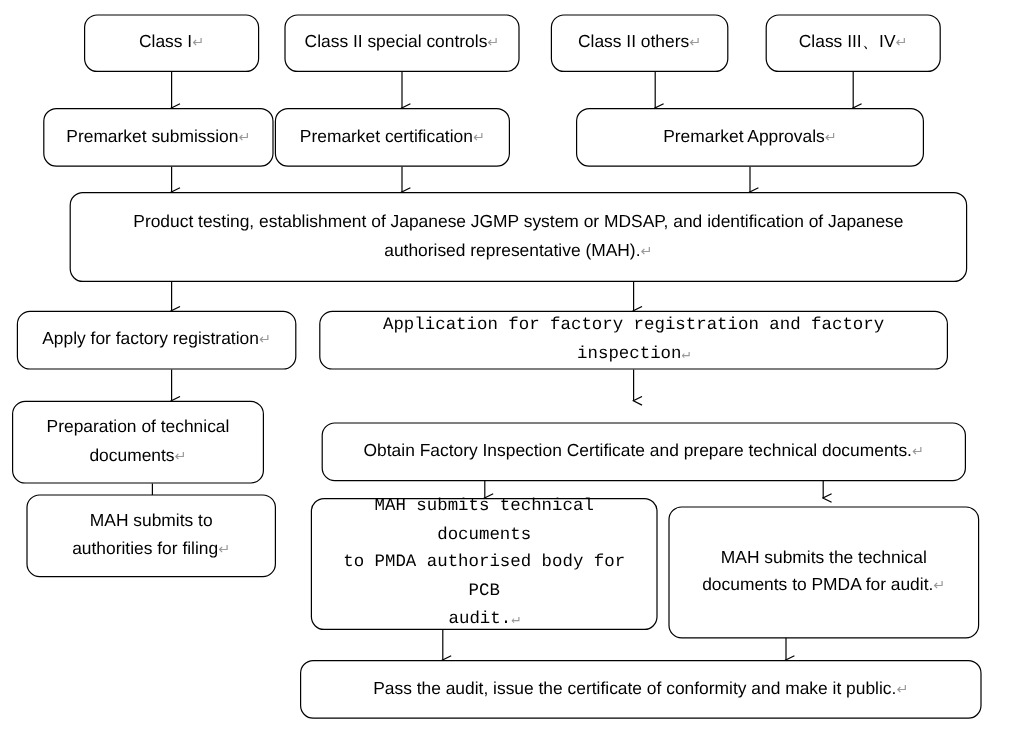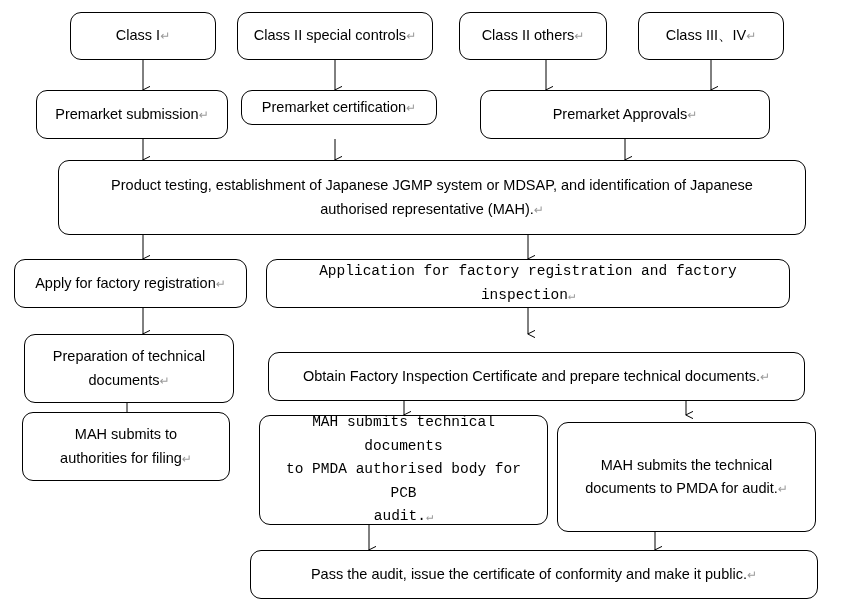--- a/index.html
+++ b/index.html
@@ -86,37 +86,37 @@
       </div>
       <div class="node" style="left: 459px; top: 12px; width: 148px; height: 48px;">
         <span class="txt">Class II others<span class="pil">↵</span></span>
       </div>
       <div class="node" style="left: 638px; top: 12px; width: 146px; height: 48px;">
         <span class="txt">Class III、IV<span class="pil">↵</span></span>
       </div>
       <div class="node" style="left: 36px; top: 90px; width: 192px; height: 49px;">
         <span class="txt">Premarket submission<span class="pil">↵</span></span>
       </div>
-      <div class="node" style="left: 241px; top: 90px; width: 196px; height: 35px;">
+      <div class="node" style="left: 229px; top: 90px; width: 196px; height: 49px;">
         <span class="txt">Premarket certification<span class="pil">↵</span></span>
       </div>
       <div class="node" style="left: 480px; top: 90px; width: 290px; height: 49px;">
         <span class="txt">Premarket Approvals<span class="pil">↵</span></span>
       </div>
       <div class="node" style="left: 38px; top: 160px; width: 748px; height: 75px; margin-left: 20px;">
         <span class="txt">Product testing, establishment of Japanese JGMP system or MDSAP, and identification of Japanese
 authorised representative (MAH).<span class="pil">↵</span></span>
       </div>
       <div class="node" style="left: 14px; top: 259px; width: 233px; height: 49px;">
         <span class="txt">Apply for factory registration<span class="pil">↵</span></span>
       </div>
       <div class="node" style="left: 266px; top: 259px; width: 524px; height: 49px; font-family: Liberation Mono, monospace;">
         <span class="txt">Application for factory registration and factory inspection<span class="pil">↵</span></span>
       </div>
-      <div class="node" style="left: 24px; top: 334px; width: 210px; height: 69px;">
+      <div class="node" style="left: 10px; top: 334px; width: 210px; height: 69px;">
         <span class="txt">Preparation of technical
 documents<span class="pil">↵</span></span>
       </div>
       <div class="node" style="left: 268px; top: 334px; width: 537px; height: 49px; margin-top: 18px;">
         <span class="txt">Obtain Factory Inspection Certificate and prepare technical documents.<span class="pil">↵</span></span>
       </div>
       <div class="node" style="left: 22px; top: 412px; width: 208px; height: 69px;">
         <span class="txt">MAH submits to
 authorities for filing<span class="pil">↵</span></span>
       </div>

